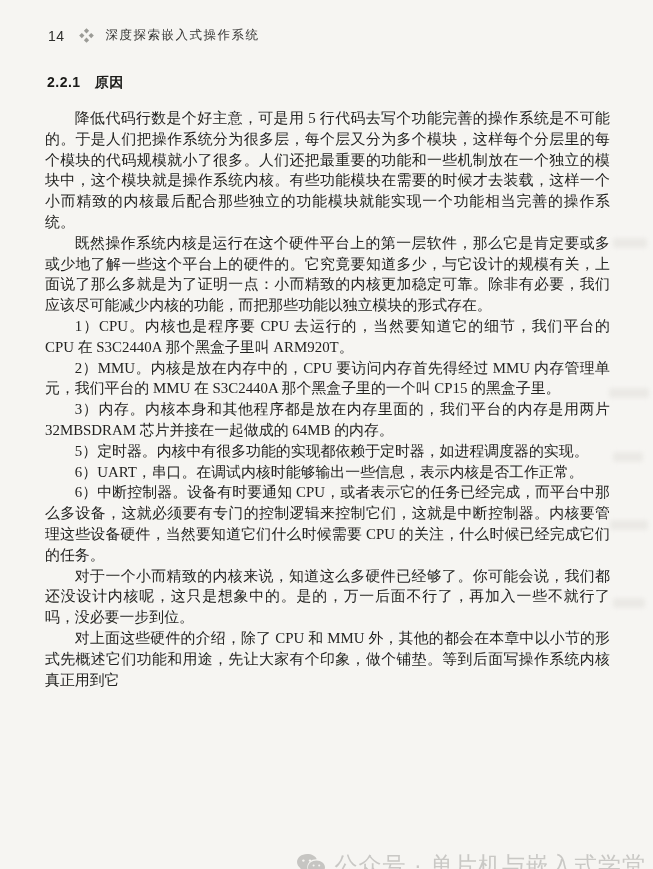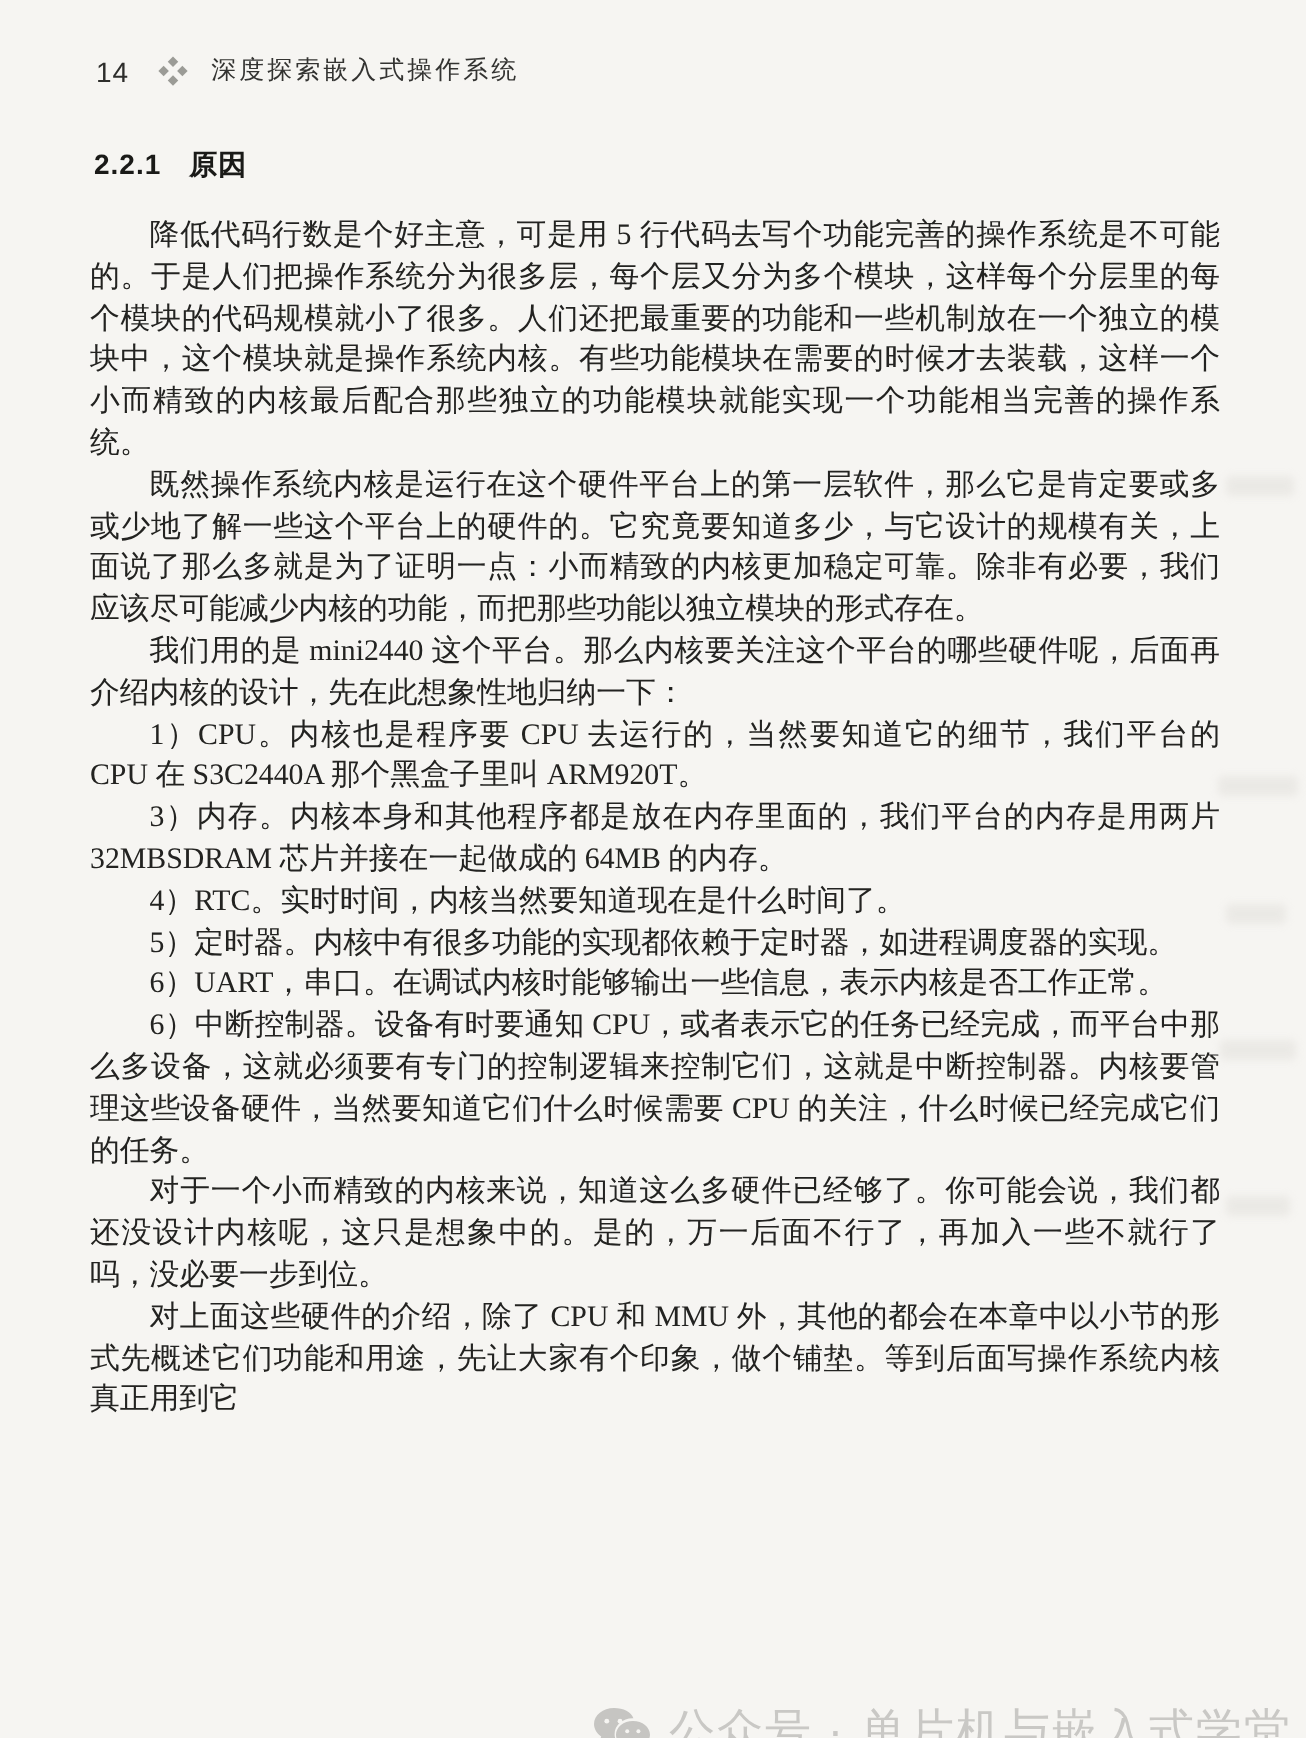--- a/index.html
+++ b/index.html
@@ -116,24 +116,23 @@
     <span class="book-title">深度探索嵌入式操作系统</span>
   </div>
 
   <div class="section-heading">
     <span class="sec-num">2.2.1</span><span>原因</span>
   </div>
 
   <div class="body-text">
     <p>降低代码行数是个好主意，可是用 5 行代码去写个功能完善的操作系统是不可能的。于是人们把操作系统分为很多层，每个层又分为多个模块，这样每个分层里的每个模块的代码规模就小了很多。人们还把最重要的功能和一些机制放在一个独立的模块中，这个模块就是操作系统内核。有些功能模块在需要的时候才去装载，这样一个小而精致的内核最后配合那些独立的功能模块就能实现一个功能相当完善的操作系统。</p>
     <p>既然操作系统内核是运行在这个硬件平台上的第一层软件，那么它是肯定要或多或少地了解一些这个平台上的硬件的。它究竟要知道多少，与它设计的规模有关，上面说了那么多就是为了证明一点：小而精致的内核更加稳定可靠。除非有必要，我们应该尽可能减少内核的功能，而把那些功能以独立模块的形式存在。</p>
-    <p>我们用的是 mini2440 这个平台。那么内核要关注这个平台的哪些硬件呢，后面再介绍内核的设计，先在此想象性地归纳一下：</p>
     <p>1）CPU。内核也是程序要 CPU 去运行的，当然要知道它的细节，我们平台的 CPU 在 S3C2440A 那个黑盒子里叫 ARM920T。</p>
+    <p>2）MMU。内核是放在内存中的，CPU 要访问内存首先得经过 MMU 内存管理单元，我们平台的 MMU 在 S3C2440A 那个黑盒子里的一个叫 CP15 的黑盒子里。</p>
     <p>3）内存。内核本身和其他程序都是放在内存里面的，我们平台的内存是用两片 32MBSDRAM 芯片并接在一起做成的 64MB 的内存。</p>
-    <p>4）RTC。实时时间，内核当然要知道现在是什么时间了。</p>
     <p>5）定时器。内核中有很多功能的实现都依赖于定时器，如进程调度器的实现。</p>
     <p>6）UART，串口。在调试内核时能够输出一些信息，表示内核是否工作正常。</p>
     <p>6）中断控制器。设备有时要通知 CPU，或者表示它的任务已经完成，而平台中那么多设备，这就必须要有专门的控制逻辑来控制它们，这就是中断控制器。内核要管理这些设备硬件，当然要知道它们什么时候需要 CPU 的关注，什么时候已经完成它们的任务。</p>
     <p>对于一个小而精致的内核来说，知道这么多硬件已经够了。你可能会说，我们都还没设计内核呢，这只是想象中的。是的，万一后面不行了，再加入一些不就行了吗，没必要一步到位。</p>
     <p>对上面这些硬件的介绍，除了 CPU 和 MMU 外，其他的都会在本章中以小节的形式先概述它们功能和用途，先让大家有个印象，做个铺垫。等到后面写操作系统内核真正用到它</p>
   </div>
 
   <div class="bleed b1"></div>
   <div class="bleed b2"></div>
   <div class="bleed b3"></div>

